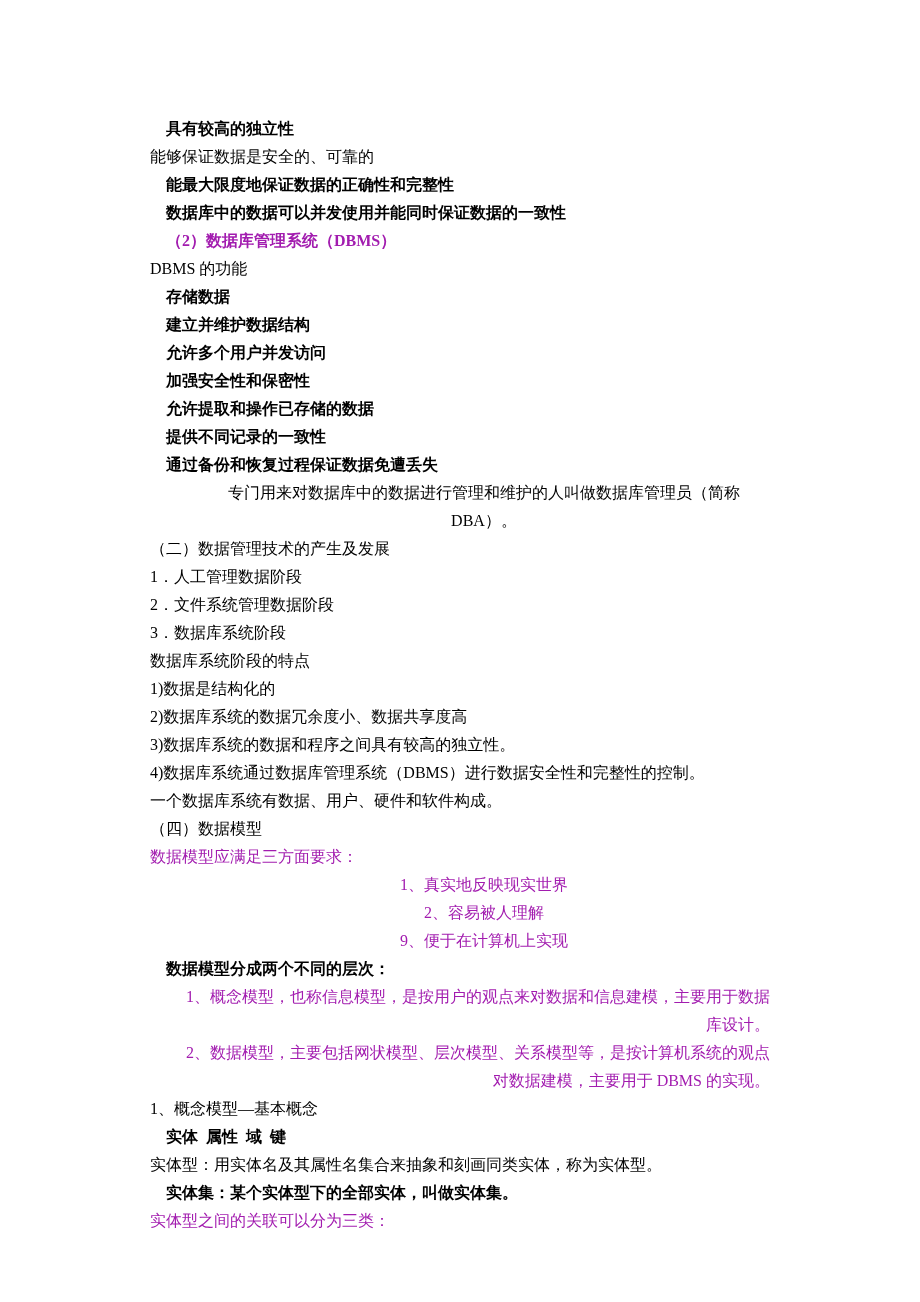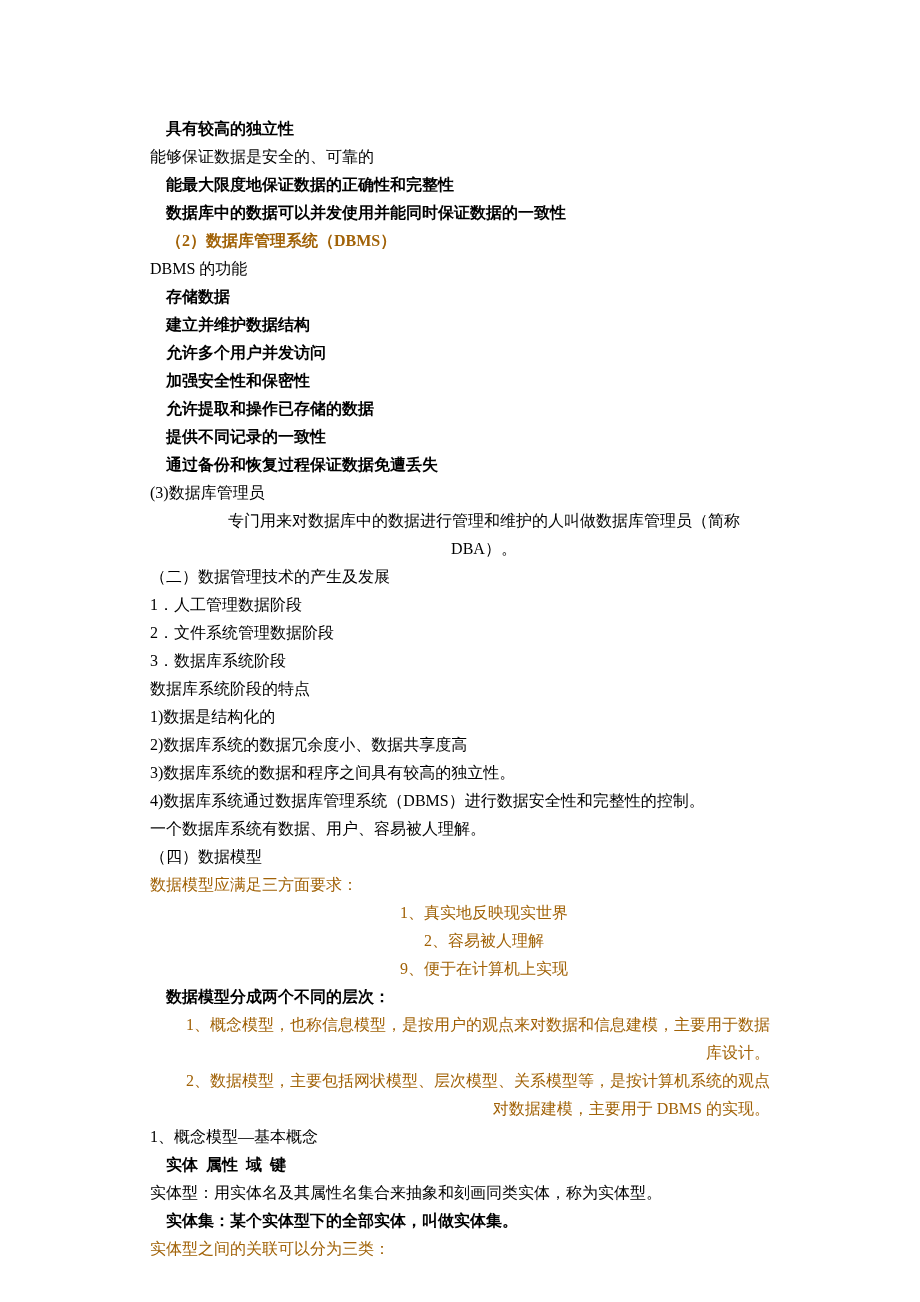--- a/index.html
+++ b/index.html
@@ -14,21 +14,21 @@
     .page {
       width: 920px;
       min-height: 1302px;
       padding: 115px 150px 100px 150px;
       box-sizing: border-box;
     }
     .line {
       white-space: pre-wrap;
     }
     .blue {
-      color: #a16207;
+      color: #a21caf;
     }
     .i1 { padding-left: 1em; font-weight: bold; }
     .i2 { padding-left: 2em; text-align: right; }
     .i3 { padding-left: 3em; text-align: center; }
   </style>
 </head>
 <body>
 
 <div class="page">
   <div id="content">
@@ -38,32 +38,31 @@
       <div class="line i1">数据库中的数据可以并发使用并能同时保证数据的一致性</div>
       <div class="line i1 blue">（2）数据库管理系统（DBMS）</div>
       <div class="line">DBMS 的功能</div>
       <div class="line i1">存储数据</div>
       <div class="line i1">建立并维护数据结构</div>
       <div class="line i1">允许多个用户并发访问</div>
       <div class="line i1">加强安全性和保密性</div>
       <div class="line i1">允许提取和操作已存储的数据</div>
       <div class="line i1">提供不同记录的一致性</div>
       <div class="line i1">通过备份和恢复过程保证数据免遭丢失</div>
-      <div class="line">(3)数据库管理员</div>
       <div class="line i3">专门用来对数据库中的数据进行管理和维护的人叫做数据库管理员（简称 DBA）。</div>
       <div class="line">（二）数据管理技术的产生及发展</div>
       <div class="line">1．人工管理数据阶段</div>
       <div class="line">2．文件系统管理数据阶段</div>
       <div class="line">3．数据库系统阶段</div>
       <div class="line">数据库系统阶段的特点</div>
       <div class="line">1)数据是结构化的</div>
       <div class="line">2)数据库系统的数据冗余度小、数据共享度高</div>
       <div class="line">3)数据库系统的数据和程序之间具有较高的独立性。</div>
       <div class="line">4)数据库系统通过数据库管理系统（DBMS）进行数据安全性和完整性的控制。</div>
-      <div class="line">一个数据库系统有数据、用户、容易被人理解。</div>
+      <div class="line">一个数据库系统有数据、用户、硬件和软件构成。</div>
       <div class="line">（四）数据模型</div>
       <div class="line blue">数据模型应满足三方面要求：</div>
       <div class="line i3 blue">1、真实地反映现实世界</div>
       <div class="line i3 blue">2、容易被人理解</div>
       <div class="line i3 blue">9、便于在计算机上实现</div>
       <div class="line i1">数据模型分成两个不同的层次：</div>
       <div class="line i2 blue">1、概念模型，也称信息模型，是按用户的观点来对数据和信息建模，主要用于数据库设计。</div>
       <div class="line i2 blue">2、数据模型，主要包括网状模型、层次模型、关系模型等，是按计算机系统的观点对数据建模，主要用于 DBMS 的实现。</div>
       <div class="line">1、概念模型—基本概念</div>
       <div class="line i1">实体  属性  域  键</div>

